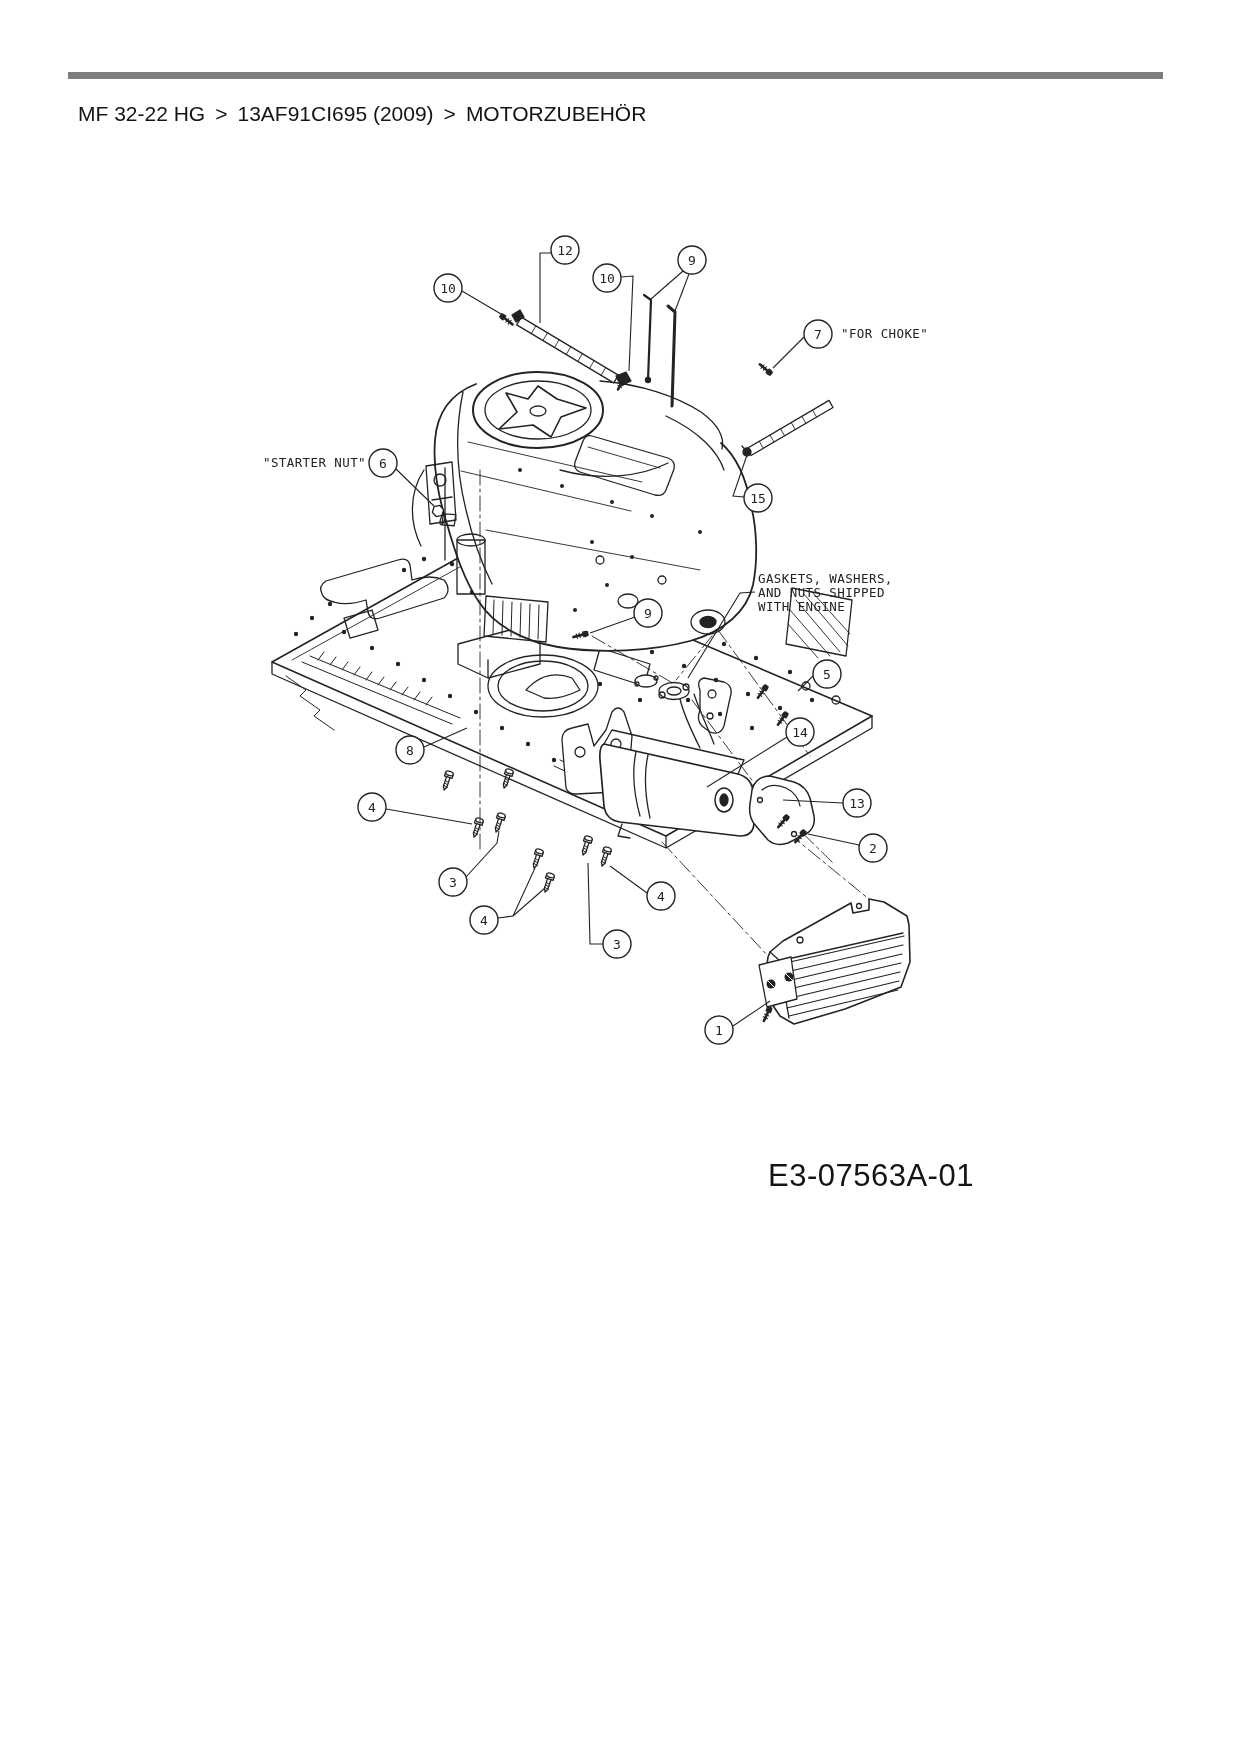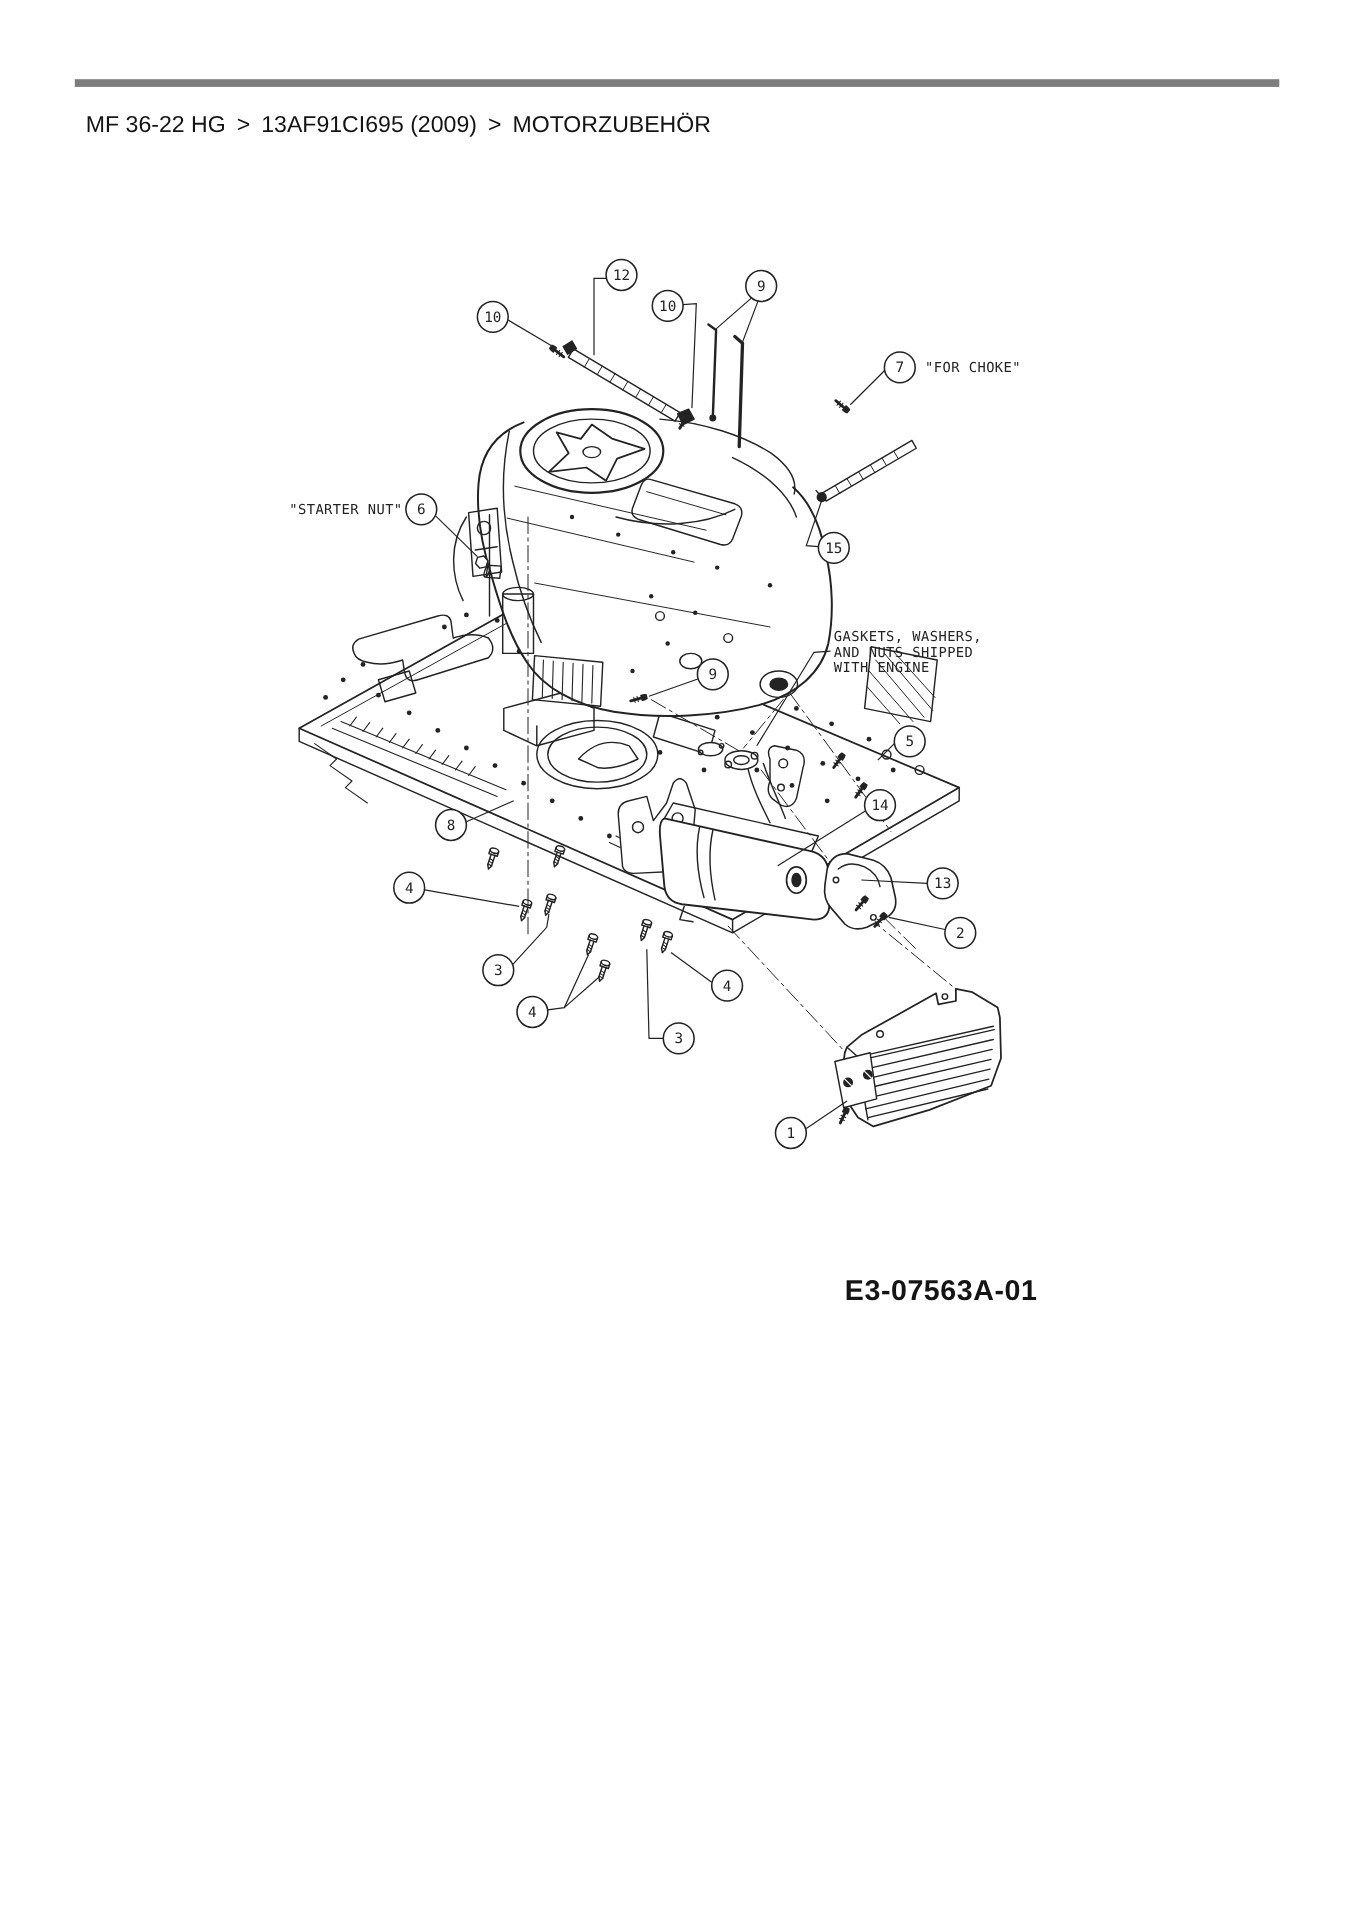--- a/index.html
+++ b/index.html
@@ -2,37 +2,37 @@
 <html><head>
 <meta charset="utf-8">
 <style>
   html,body{margin:0;padding:0;background:#ffffff;}
   .page{position:relative;width:1240px;height:1754px;background:#fff;overflow:hidden;
         font-family:"Liberation Sans",sans-serif;}
   .top-rule{position:absolute;left:68px;top:72px;width:1095px;height:7px;background:#7d7d7d;}
   .breadcrumb{position:absolute;left:78px;top:102px;font-size:21px;color:#141414;white-space:nowrap;}
   .breadcrumb .sep{margin:0 10px;}
   .breadcrumb .crumb{cursor:pointer;}
-  .part-code{position:absolute;left:768px;top:1158px;font-size:26px;color:#141414;letter-spacing:0.5px;font-weight:bold;}
+  .part-code{position:absolute;left:768px;top:1158px;font-size:31px;color:#141414;letter-spacing:0.5px;}
   svg.diagram{position:absolute;left:0;top:0;}
   .leader{fill:none;stroke:#232323;stroke-width:1.1px;}
   .callout-circle{fill:#ffffff;stroke:#232323;stroke-width:1.4px;}
   .callout-num{font-family:"DejaVu Sans Mono",monospace;font-size:13px;fill:#232323;text-anchor:middle;}
   .diagram-label{font-family:"DejaVu Sans Mono",monospace;font-size:12.5px;fill:#232323;letter-spacing:0.4px;}
   .dashline{stroke-dasharray:15 4 3 4;stroke-width:0.9px;}
 </style>
 </head>
 <body>
 
 <div class="page">
 
   <div class="top-rule"></div>
 
   <div class="breadcrumb">
-    <span class="crumb">MF 36-22 HG</span><span class="sep">&gt;</span><span class="crumb">13AF91CI695 (2009)</span><span class="sep">&gt;</span><span class="crumb">MOTORZUBEHÖR</span>
+    <span class="crumb">MF 32-22 HG</span><span class="sep">&gt;</span><span class="crumb">13AF91CI695 (2009)</span><span class="sep">&gt;</span><span class="crumb">MOTORZUBEHÖR</span>
   </div>
 
   <svg class="diagram" width="1240" height="1754" viewBox="0 0 1240 1754" xmlns="http://www.w3.org/2000/svg">
 
     <defs>
       <g id="screw" stroke="#232323">
         <path d="M-1,-3 L2.4,-3 L2.4,3 L-1,3 Z M-3.5,-2.2 L-1,-3 L-1,3 L-3.5,2.2 Z" fill="#232323" stroke="none"></path>
         <line x1="2.4" y1="0" x2="12" y2="0" stroke-width="2.6"></line>
         <line x1="5.5" y1="-2.4" x2="5.5" y2="2.4" stroke-width="1"></line>
         <line x1="8.5" y1="-2.4" x2="8.5" y2="2.4" stroke-width="1"></line>

